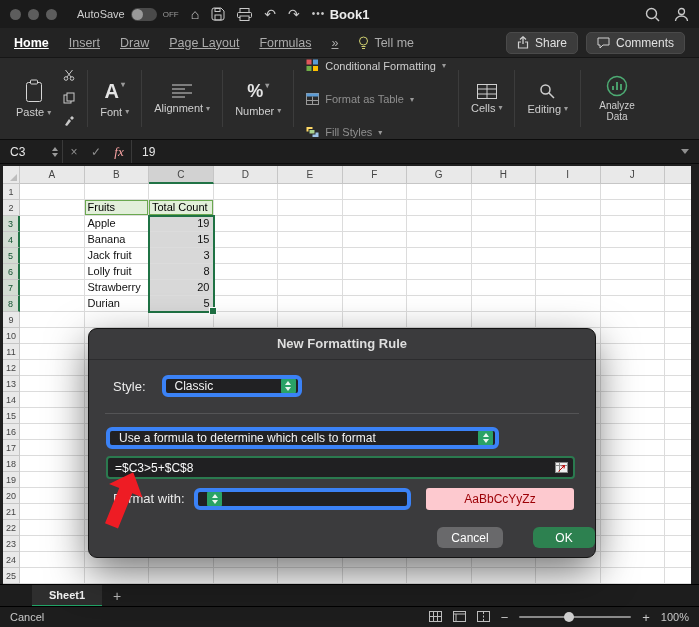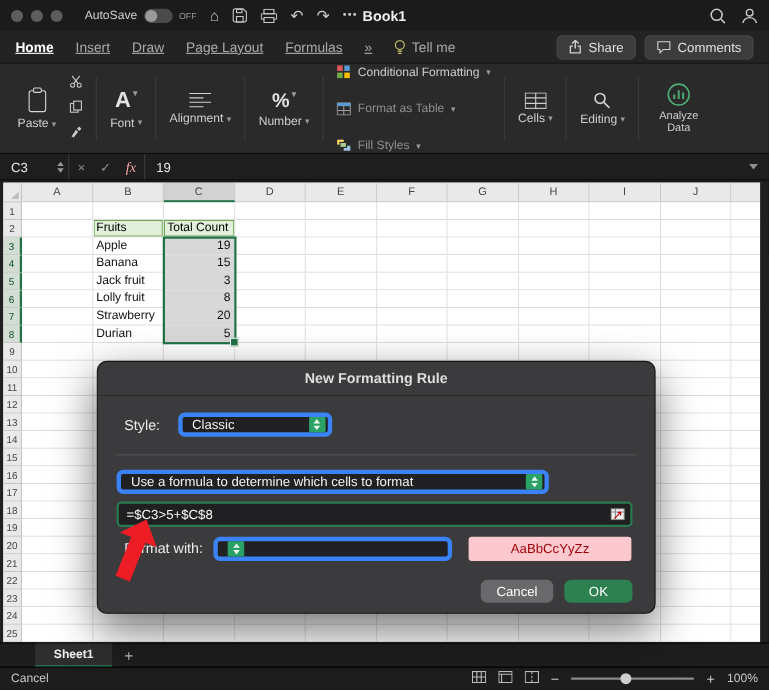--- a/index.html
+++ b/index.html
@@ -84,21 +84,21 @@
   .step{width:15px;height:18px;background:#2aa266;border-radius:4px;display:flex;flex-direction:column;align-items:center;justify-content:center;gap:2px;margin-right:2px;flex:none;}
   .step i{width:0;height:0;border-left:3px solid transparent;border-right:3px solid transparent;}
   .step .up{border-bottom:4px solid #eaf6ef;}
   .step .dn{border-top:4px solid #eaf6ef;}
   .dlg-divider{position:absolute;left:16px;right:16px;top:84px;height:1px;background:#545456;}
   .formula{position:absolute;left:17px;top:127px;width:469px;height:23px;background:#202022;border:2px solid #2b7a4f;border-radius:4px;display:flex;align-items:center;justify-content:space-between;box-sizing:border-box;padding:0 5px 0 7px;font-size:12px;color:#fafafa;}
   .fmt-label{position:absolute;left:24px;top:162px;}
   .preview{position:absolute;left:337px;top:159px;width:148px;height:22px;background:#fdc9cf;color:#9c0006;font-size:12px;display:flex;align-items:center;justify-content:center;border-radius:3px;}
   .btn{position:absolute;top:198px;height:21px;border:none;border-radius:6px;font-size:12px;color:#fff;font-family:"Liberation Sans",sans-serif;}
   .btn.cancel{left:348px;width:66px;background:#69696b;}
-  .btn.ok{left:424px;width:62px;background:#2d8150;}
+  .btn.ok{left:444px;width:62px;background:#2d8150;}
 
   
   .red-arrow{position:absolute;left:100px;top:470px;width:44px;height:60px;z-index:40;transform:rotate(22deg);}
 
   
   .sheetbar{position:absolute;left:0;top:584px;width:100%;height:22px;background:#1d1d1d;border-top:1px solid #000;display:flex;align-items:stretch;}
   .sheettab{margin-left:32px;width:70px;display:flex;align-items:center;justify-content:center;font-size:11px;font-weight:bold;color:#f0f0f0;background:#2e2e2e;border-bottom:2px solid #21a366;box-sizing:border-box;}
   .addsheet{width:30px;display:flex;align-items:center;justify-content:center;color:#b9b9b9;font-size:14px;}
 
   

